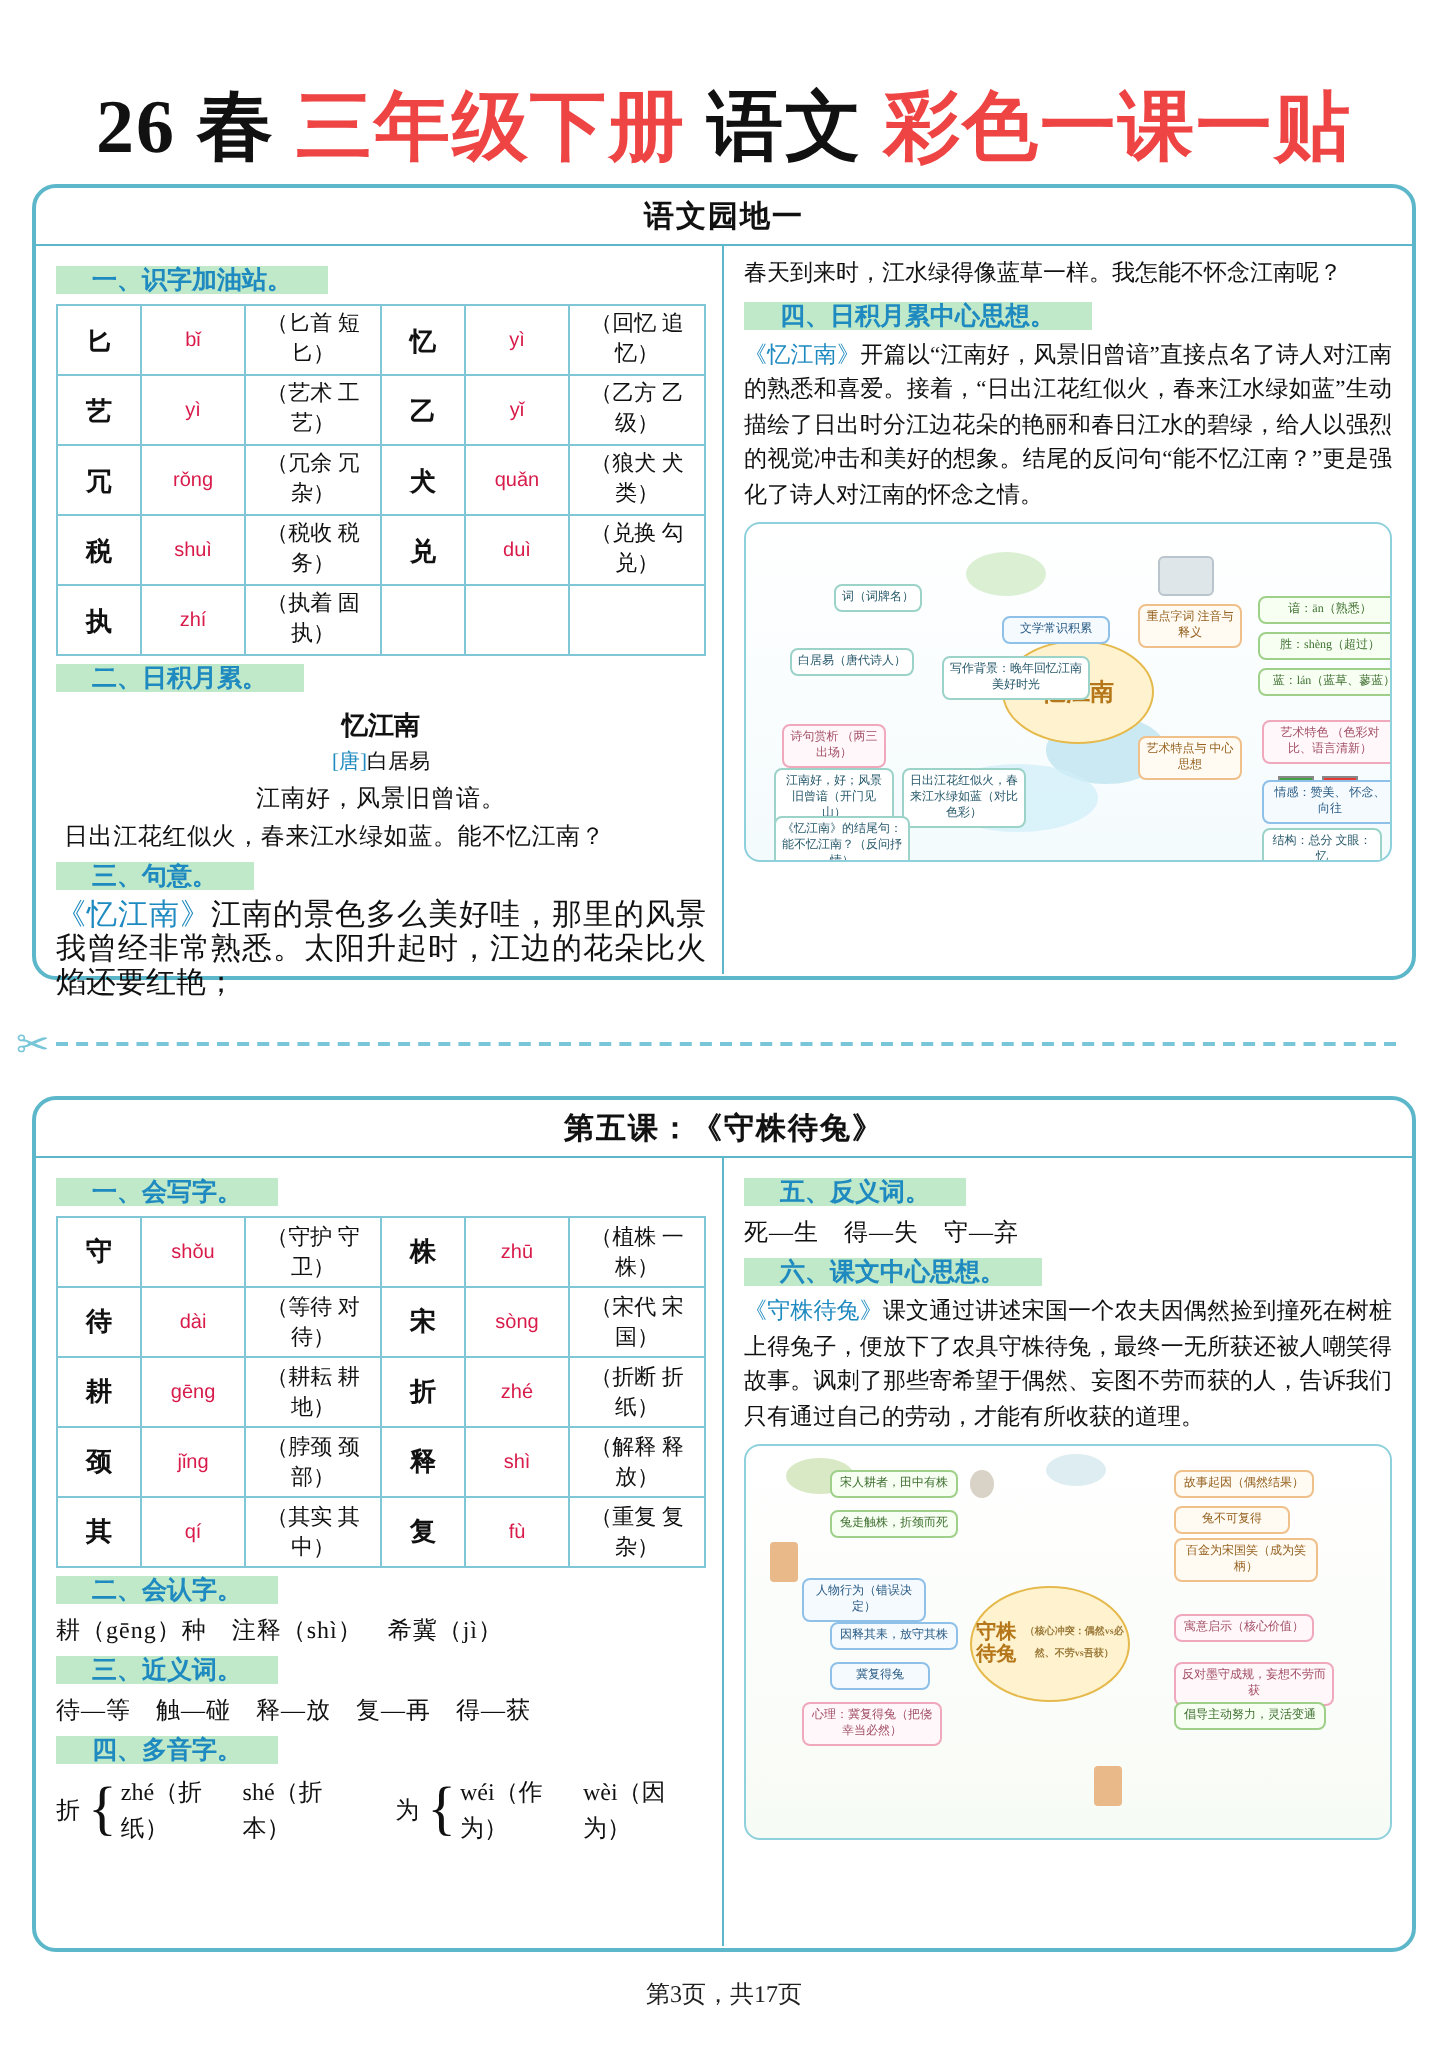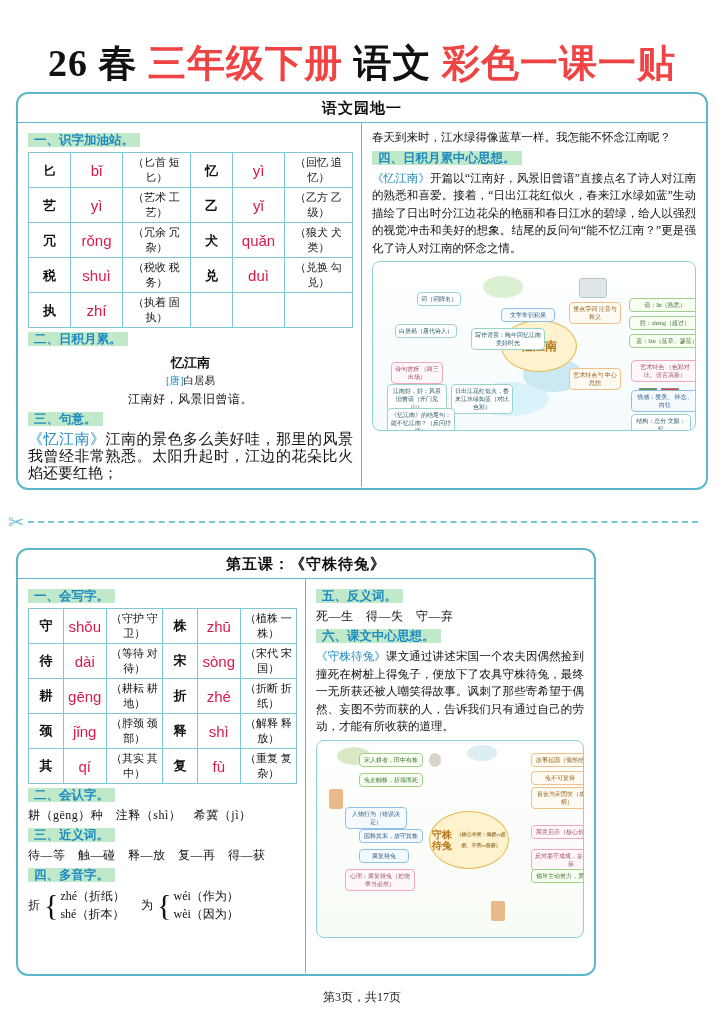--- a/index.html
+++ b/index.html
@@ -29,54 +29,54 @@
 
   
   .card{
     position:absolute;
     border:2px solid #5bb7c9;
     border-radius:12px;
     background:#fff;
     box-sizing:border-box;
   }
   #card1{left:16px;top:92px;width:692px;height:398px;}
-  #card2{left:16px;top:548px;width:580px;height:428px;}
+  #card2{left:16px;top:548px;width:692px;height:428px;}
 
   .card-head{
     text-align:center;
     font-weight:bold;
     font-size:15px;
     padding:5px 0 4px;
     border-bottom:1.5px solid #5bb7c9;
     letter-spacing:1px;
   }
 
   .cols{display:flex;height:calc(100% - 30px);}
   .col-l{width:50%;box-sizing:border-box;padding:6px 8px 0 10px;border-right:1.5px solid #5bb7c9;}
   .col-r{width:50%;box-sizing:border-box;padding:6px 10px 0 10px;}
 
   .sec-title{
     font-size:12.5px;
     font-weight:bold;
     color:#1f8ac0;
     margin:3px 0 3px 0;
   }
-  .sec-title .hl{background:#bfe9c9;padding:0 6px;}
+  .sec-title .hl{background:#bfe9c9;padding:0 18px;}
 
   
   table.hz{border-collapse:collapse;width:100%;font-size:11.5px;}
   table.hz td{
     border:1px solid #7fc7d6;
     padding:2px 3px;
     text-align:center;
     height:18px;
     line-height:15px;
   }
   td.ch{width:13%;font-size:13px;font-weight:bold;}
-  td.py{width:16%;color:#d81b4a;font-family:"Liberation Sans",sans-serif;font-size:15px;}
+  td.py{width:16%;color:#d81b4a;font-family:"Liberation Sans",sans-serif;font-size:10px;}
   td.wd{width:21%;font-size:11px;}
 
   
   .poem-title{text-align:center;font-size:13px;font-weight:bold;margin:6px 0 2px;}
   .poem-author{text-align:center;font-size:10.5px;margin-bottom:3px;}
   .poem-author .b{color:#1f8ac0;}
   .poem-line{text-align:center;font-size:12px;margin:2px 0;letter-spacing:0.5px;}
   .poem-line2{font-size:12px;margin:2px 0 2px 4px;letter-spacing:0.3px;}
 
   .para{font-size:15px;line-height:17px;text-align:justify;margin:2px 0;}
@@ -135,21 +135,21 @@
     text-align:center;
     height:19px;
   }
 
   .line-txt{font-size:12px;margin:3px 0;letter-spacing:0.5px;}
 
   
   .poly{display:flex;align-items:center;font-size:12px;margin-top:2px;}
   .poly .lead{margin-right:2px;}
   .poly .brace{font-size:30px;line-height:22px;color:#111;margin:0 2px;}
-  .poly .pair{display:flex;flex-direction:column;line-height:18px;}
+  .poly .pair{display:flex;flex-direction:row;line-height:18px;}
 
   
   .scissors{
     position:absolute;left:0;top:508px;width:724px;height:26px;
   }
   .scissors .dash{
     position:absolute;left:28px;top:13px;width:670px;height:0;
     border-top:2px dashed #79c6d8;
   }
   .scissors .sc{
@@ -226,20 +226,21 @@
           </tbody>
         </table>
 
         <div class="sec-title"><span class="hl">二、日积月累。</span></div>
 
         <div class="poem-title">忆江南</div>
         <div class="poem-author">
           <span class="b">[唐]</span><span>白居易</span>
         </div>
         <div class="poem-line">江南好，风景旧曾谙。</div>
+        <div class="poem-line2">日出江花红似火，春来江水绿如蓝。能不忆江南？</div>
 
         <div class="sec-title"><span class="hl">三、句意。</span></div>
         <div class="para">
           <span class="blue">《忆江南》</span><span>江南的景色多么美好哇，那里的风景我曾经非常熟悉。太阳升起时，江边的花朵比火焰还要红艳；</span>
         </div>
       </div>
 
       <div class="col-r">
         <div class="rpara">春天到来时，江水绿得像蓝草一样。我怎能不怀念江南呢？</div>
 

